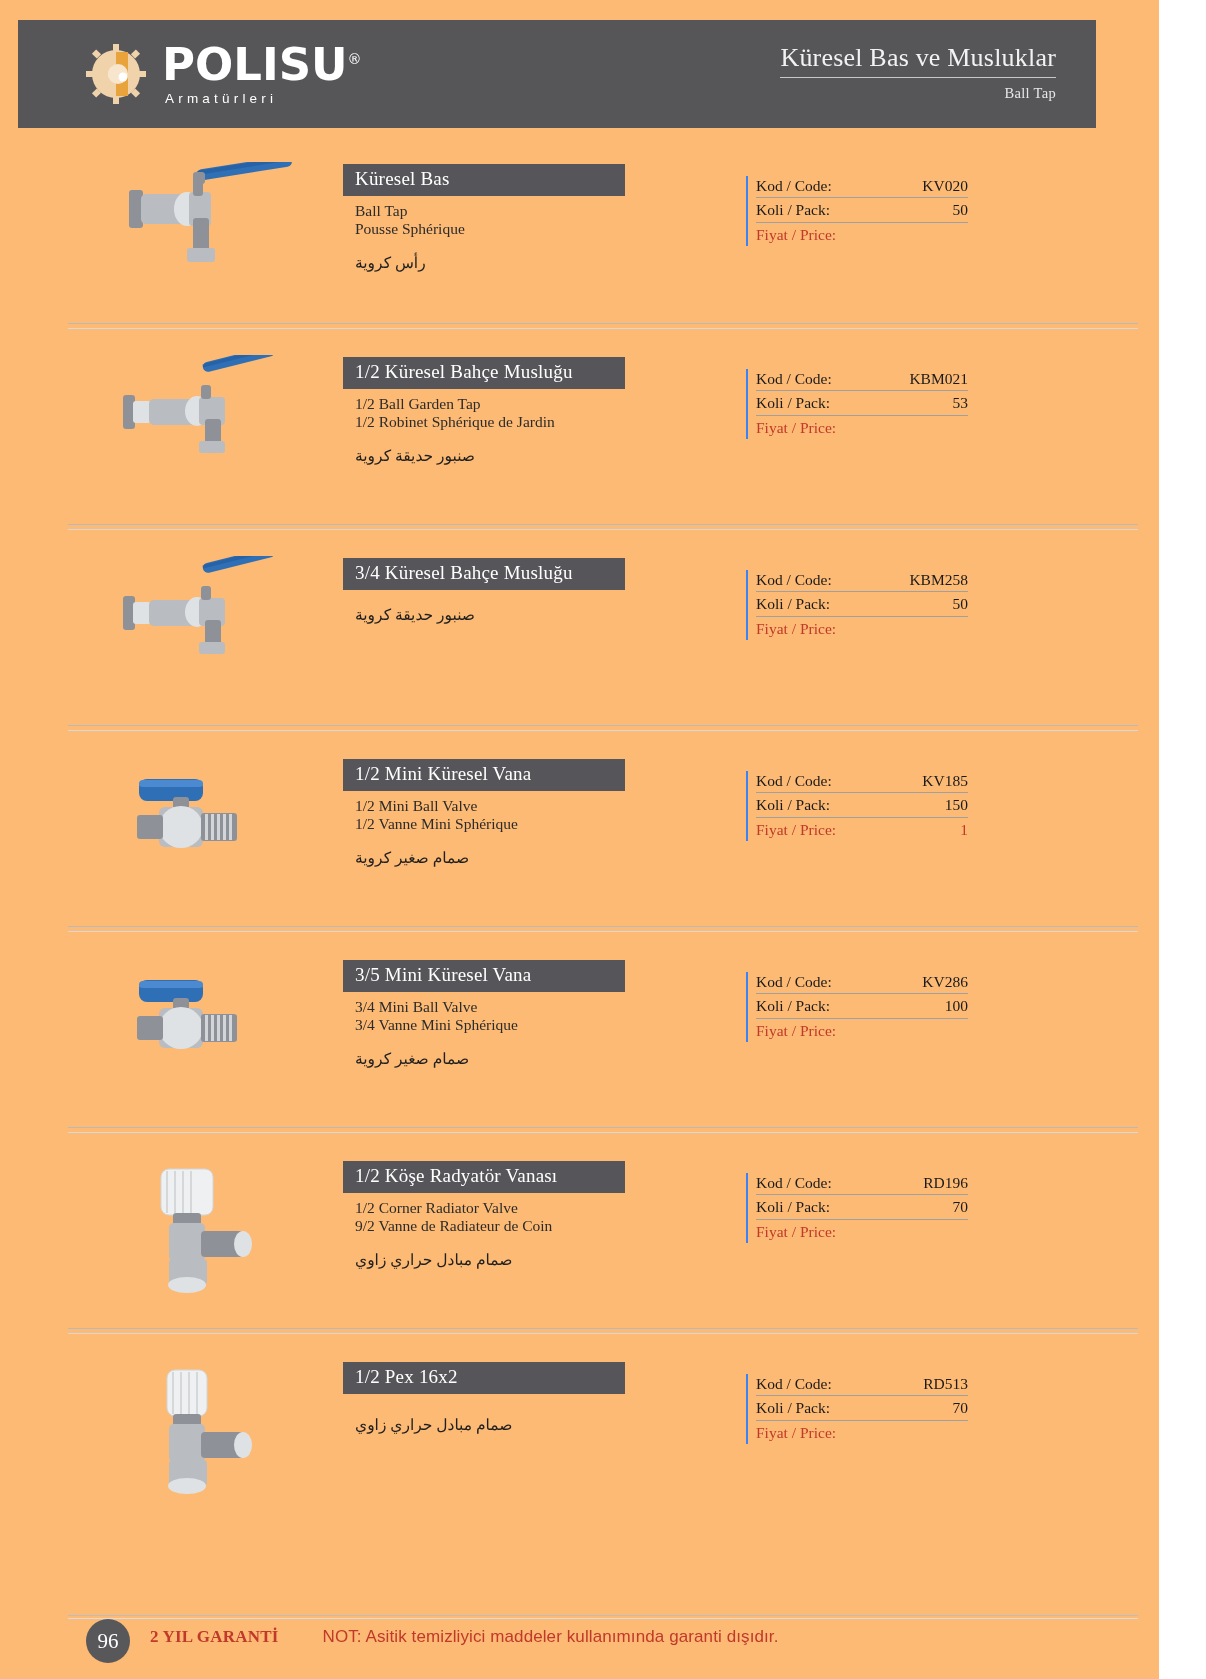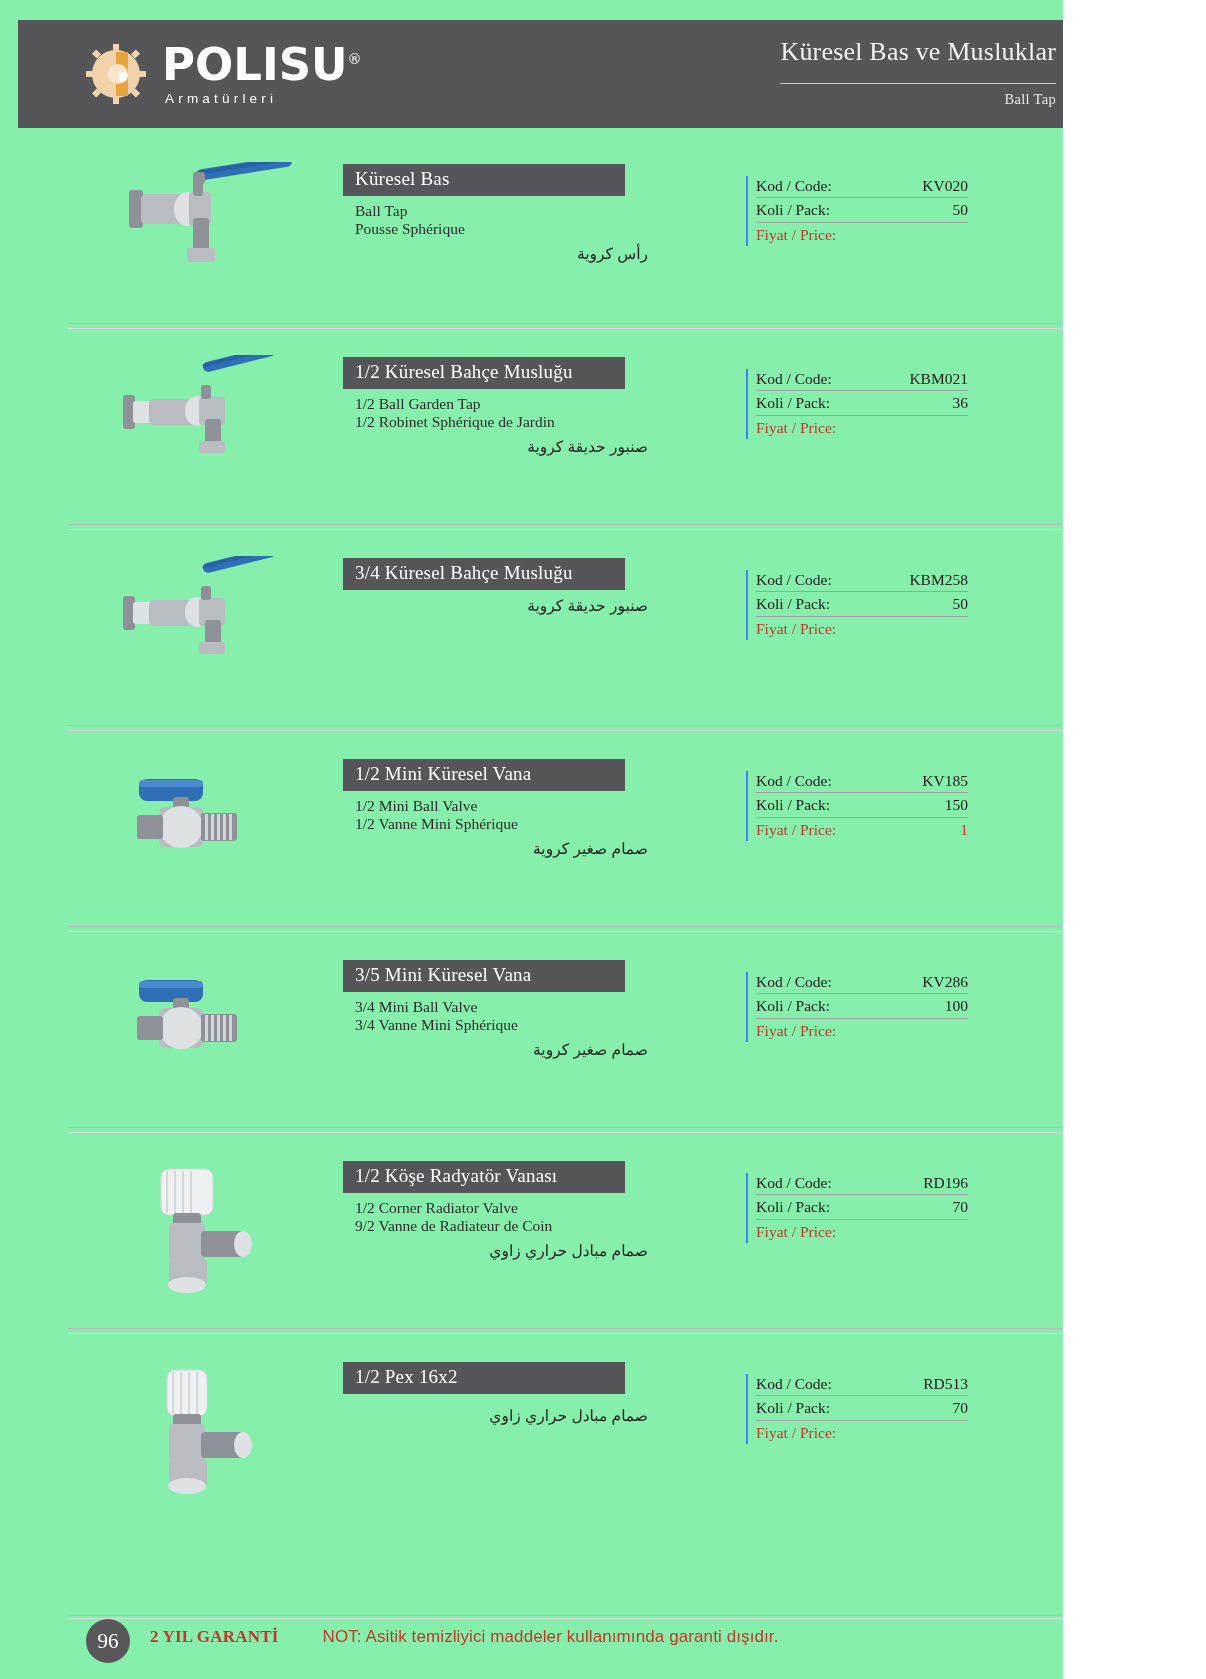--- a/index.html
+++ b/index.html
@@ -4,23 +4,23 @@
 <style>
   * { box-sizing: border-box; margin: 0; padding: 0; }
   html, body {
     width: 1206px;
     height: 1679px;
     background: #ffffff;
     font-family: "Liberation Sans", sans-serif;
   }
   .page {
     position: relative;
-    width: 1063px;
+    width: 1159px;
     height: 1679px;
-    background: #86efac;
+    background: #fdba74;
     overflow: hidden;
   }
 
   
   .header {
     position: absolute;
     left: 18px; top: 20px;
     width: 1078px; height: 108px;
     background: #565659;
     display: flex;
@@ -52,21 +52,21 @@
     letter-spacing: 4.2px;
     margin-top: 4px;
     margin-left: 3px;
   }
   .header-titles { text-align: right; padding-bottom: 4px; }
   .header-title-tr {
     font-family: "Liberation Serif", serif;
     font-size: 26px;
     color: #f2f2f2;
     font-weight: normal;
-    padding-bottom: 16px;
+    padding-bottom: 4px;
     border-bottom: 1.5px solid #c8c8c8;
     letter-spacing: 0.2px;
   }
   .header-title-en {
     font-family: "Liberation Serif", serif;
     font-size: 14.5px;
     color: #e8e8e8;
     margin-top: 7px;
     letter-spacing: 0.3px;
   }
@@ -103,27 +103,27 @@
     padding-left: 12px;
     padding-top: 6px;
   }
   .sub-line {
     font-family: "Liberation Serif", serif;
     font-size: 15.5px;
     color: #2b2b2b;
     line-height: 1.18;
   }
   .ar-line {
-    font-family: Liberation Sans, sans-serif;
+    font-family: Liberation Serif, serif;
     font-size: 15.5px;
     color: #1f1f1f;
     direction: rtl;
-    text-align: right;
+    text-align: left;
     padding-left: 12px;
-    margin-top: 7px;
+    margin-top: 16px;
     line-height: 1.2;
   }
 
   .spec-cell {
     flex: 0 0 260px;
     margin-left: 98px;
     padding-top: 14px;
   }
   .spec-table {
     border-left: 2px solid #3b82f6;
@@ -315,21 +315,21 @@
       <div class="ar-line">صنبور حديقة كروية</div>
     </div>
     <div class="spec-cell">
       <div class="spec-table">
         <div class="spec-row">
           <span class="spec-label">Kod / Code:</span>
           <span class="spec-val">KBM021</span>
         </div>
         <div class="spec-row">
           <span class="spec-label">Koli / Pack:</span>
-          <span class="spec-val">36</span>
+          <span class="spec-val">53</span>
         </div>
         <div class="spec-row price">
           <span class="spec-label">Fiyat / Price:</span>
           <span class="spec-val"></span>
         </div>
       </div>
     </div>
       </div>
       <div class="divider"></div>
       <div class="row" style="min-height: 195px; padding-top: 26px; padding-bottom: 18px;">

